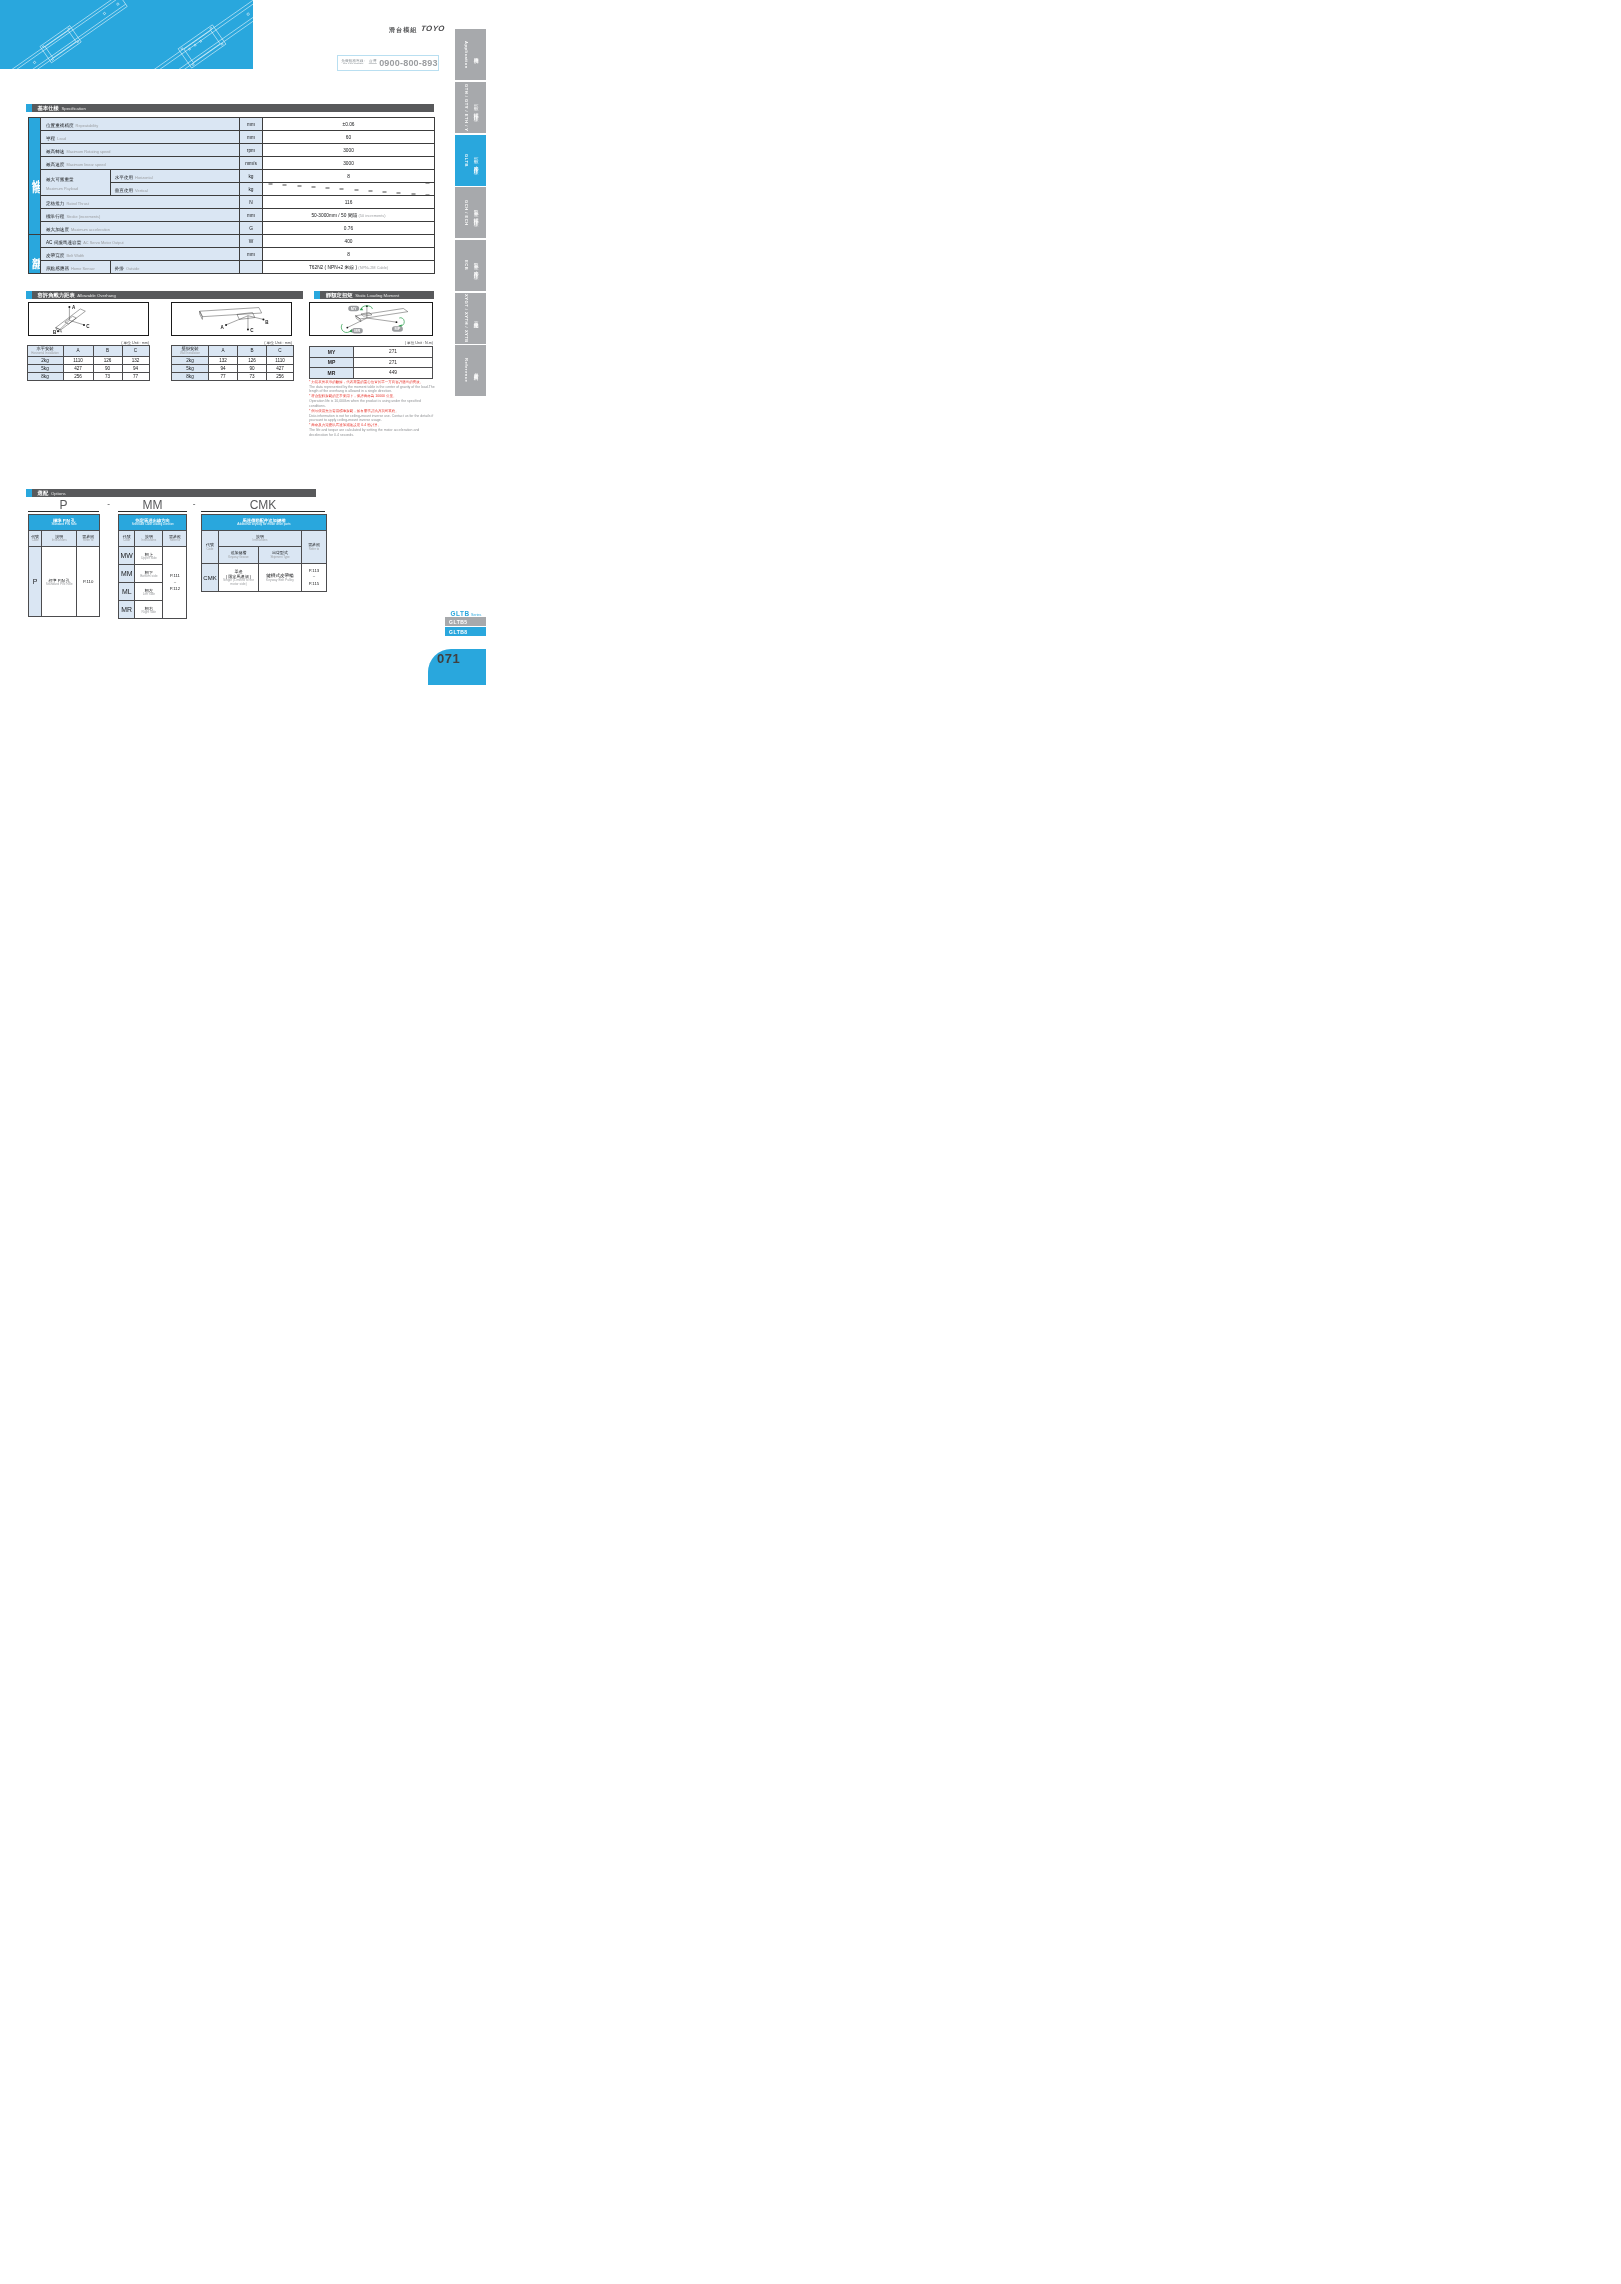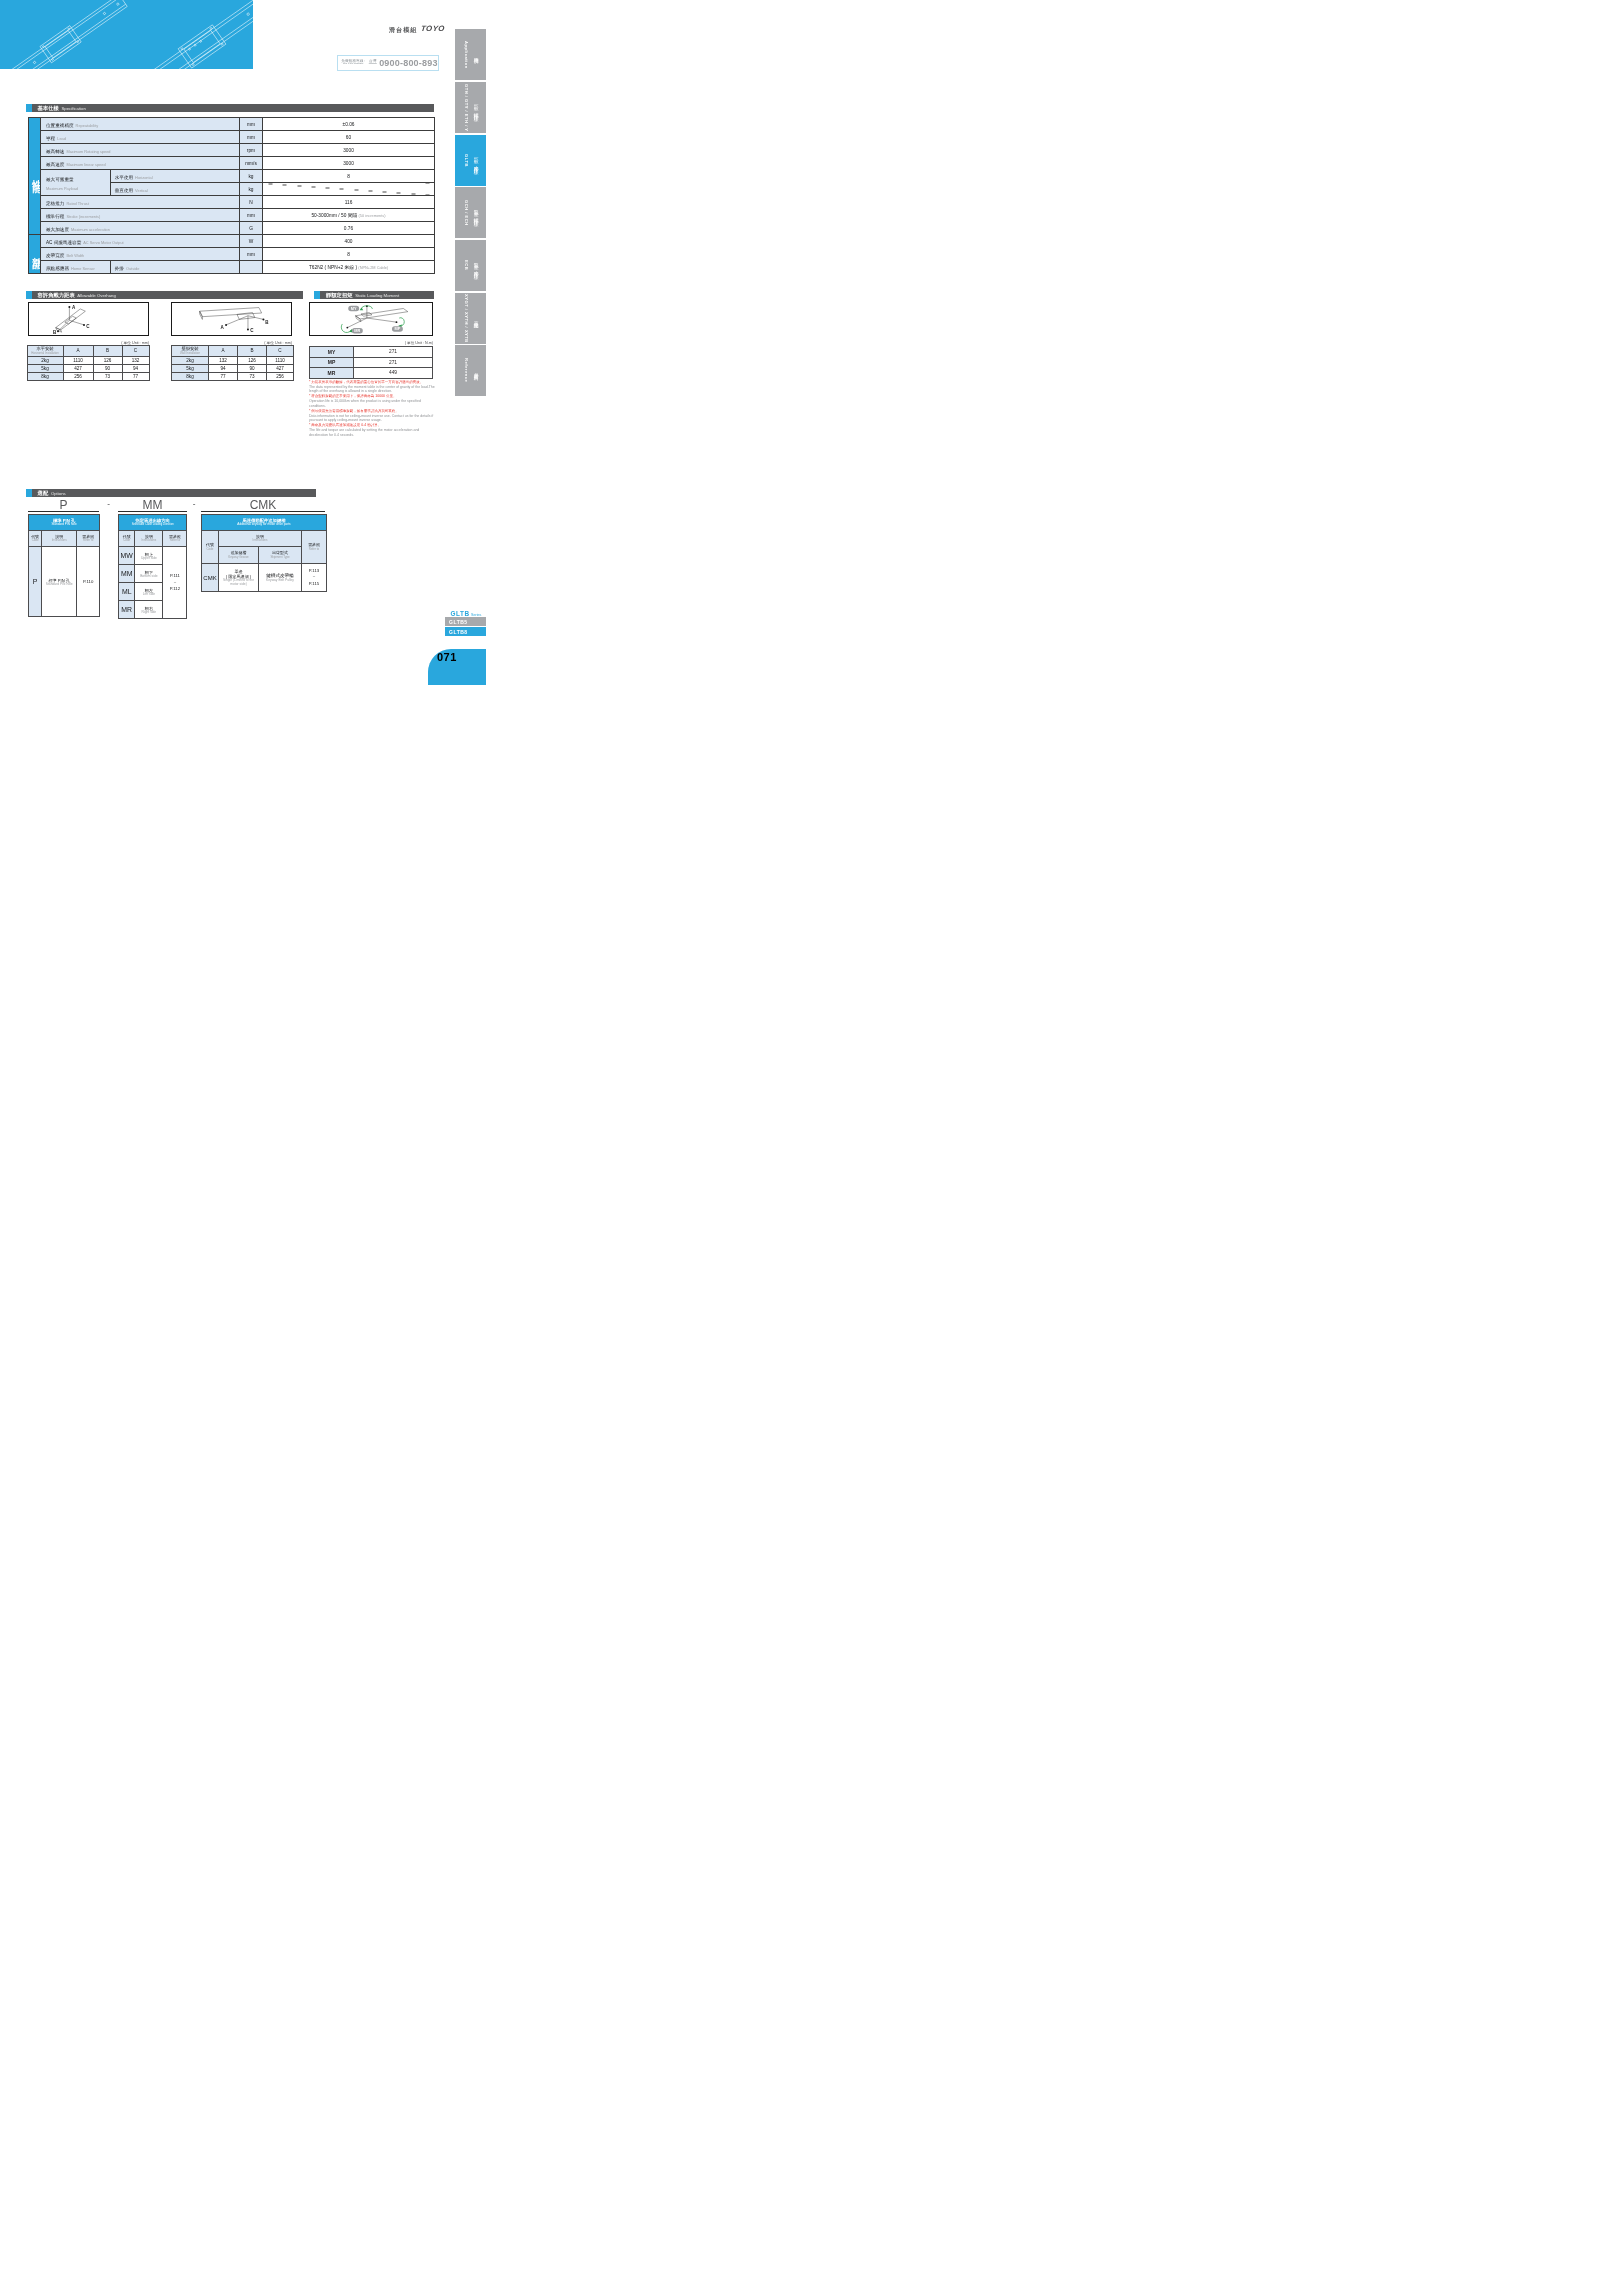--- a/index.html
+++ b/index.html
@@ -102,21 +102,21 @@
 
   
   .series{position:absolute;left:445px;top:609px;width:42px;text-align:center;color:#29A7DD;}
   .series .s1{font-size:6.4px;font-weight:bold;letter-spacing:0.5px;}
   .series .s2{font-size:3.7px;margin-left:1.4px;}
   .modelbar{position:absolute;left:445px;width:42px;height:9px;color:#fff;font-weight:bold;font-size:5px;
             display:flex;align-items:center;padding-left:4.1px;box-sizing:border-box;letter-spacing:0.5px;}
   .m1{top:617px;background:#a7a9ac;}
   .m2{top:627px;background:#29A7DD;}
   .blob{position:absolute;left:428px;top:649px;width:59px;height:37px;background:#29A7DD;border-top-left-radius:23px;}
-  .pagenum{position:absolute;left:9px;top:2.3px;color:#000000;font-size:11px;font-weight:900;letter-spacing:0.5px;}
+  .pagenum{position:absolute;left:9px;top:2.3px;color:#404040;font-size:13px;font-weight:900;letter-spacing:0.5px;}
 
   svg text{font-family:"Liberation Sans",sans-serif;}
 </style>
 </head>
 <body>
 
 <div class="page">
 
   <div class="hero">
     <svg width="253" height="69" viewBox="0 0 553 152">

